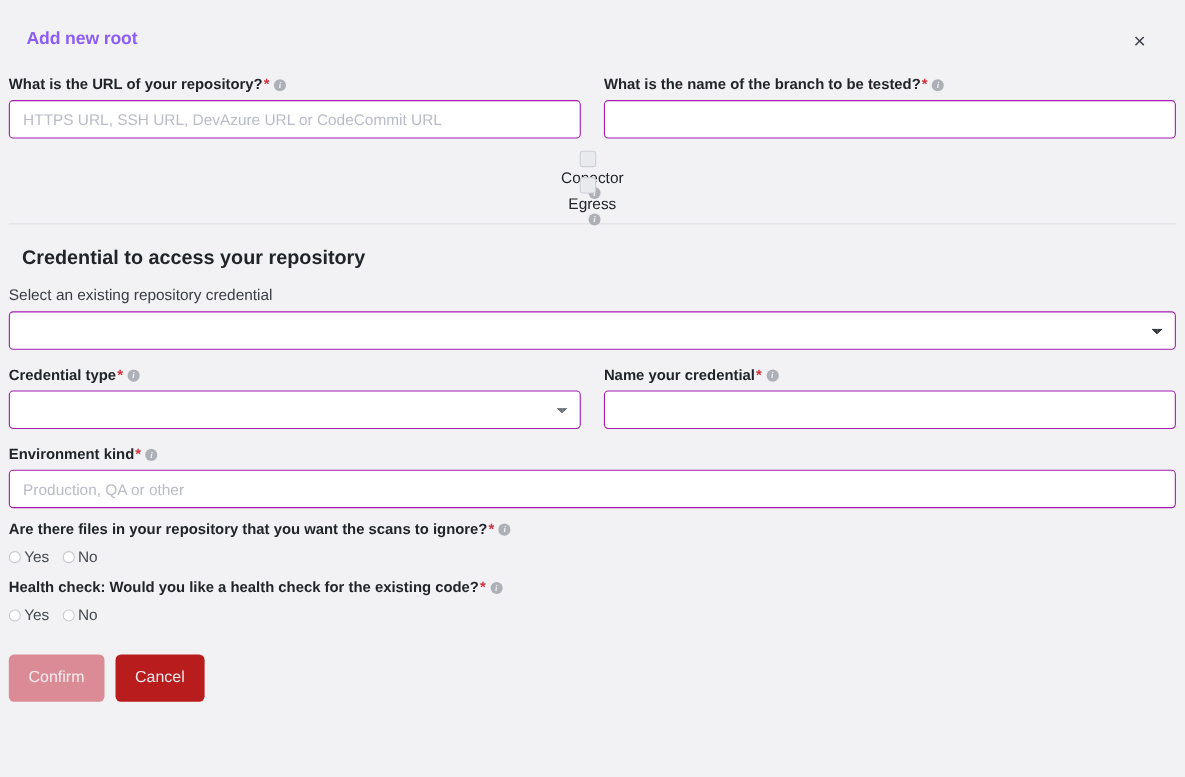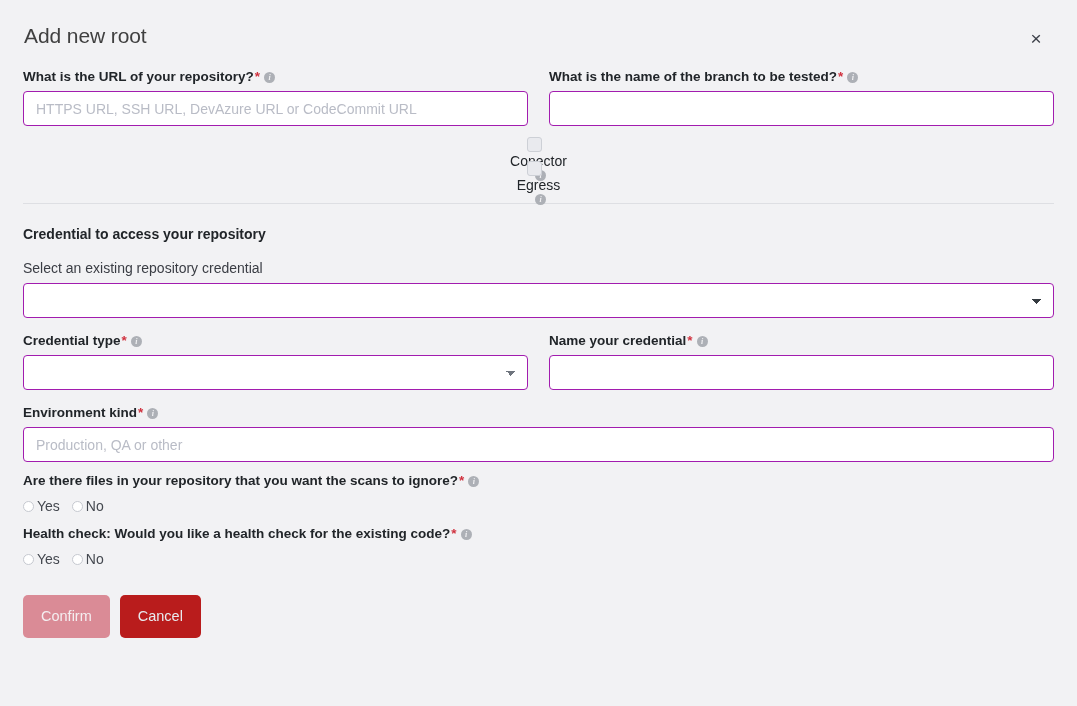--- a/index.html
+++ b/index.html
@@ -22,23 +22,23 @@
     padding: 0;
   }
 
   
   .modal-header {
     position: relative;
     padding: 22px 24px 0 24px;
     height: 68px;
   }
   .modal-title {
-    font-size: 21px;
-    font-weight: normal;
-    color: #404040;
+    font-size: 16px;
+    font-weight: bold;
+    color: #8b5cf6;
     letter-spacing: -0.1px;
     margin: 0;
     line-height: 28px;
   }
   .close-btn {
     position: absolute;
     top: 28px;
     right: 30px;
     width: 22px;
     height: 22px;
@@ -47,21 +47,21 @@
     color: #3d4049;
     font-size: 19px;
     line-height: 18px;
     cursor: pointer;
     padding: 0;
     font-family: "Liberation Sans", sans-serif;
   }
 
   
   .modal-body {
-    padding: 0 23px;
+    padding: 0 8px;
   }
 
   .row {
     display: flex;
     gap: 21px;
   }
   .col {
     flex: 1 1 0;
     min-width: 0;
   }
@@ -166,24 +166,24 @@
 
   
   hr.sep {
     border: none;
     border-top: 1px solid #dedfe3;
     margin: 18px 0 0 0;
   }
 
   
   .section-title {
-    font-size: 14px;
-    font-weight: bold;
-    color: #212529;
-    margin: 18px 0 14px 0;
+    font-size: 18px;
+    font-weight: bold;
+    color: #212529;
+    margin: 18px 0 14px 12px;
     line-height: 24px;
   }
 
   
   .radio-group {
     display: flex;
     align-items: flex-end;
     height: 23px;
     margin-top: 2px;
   }

